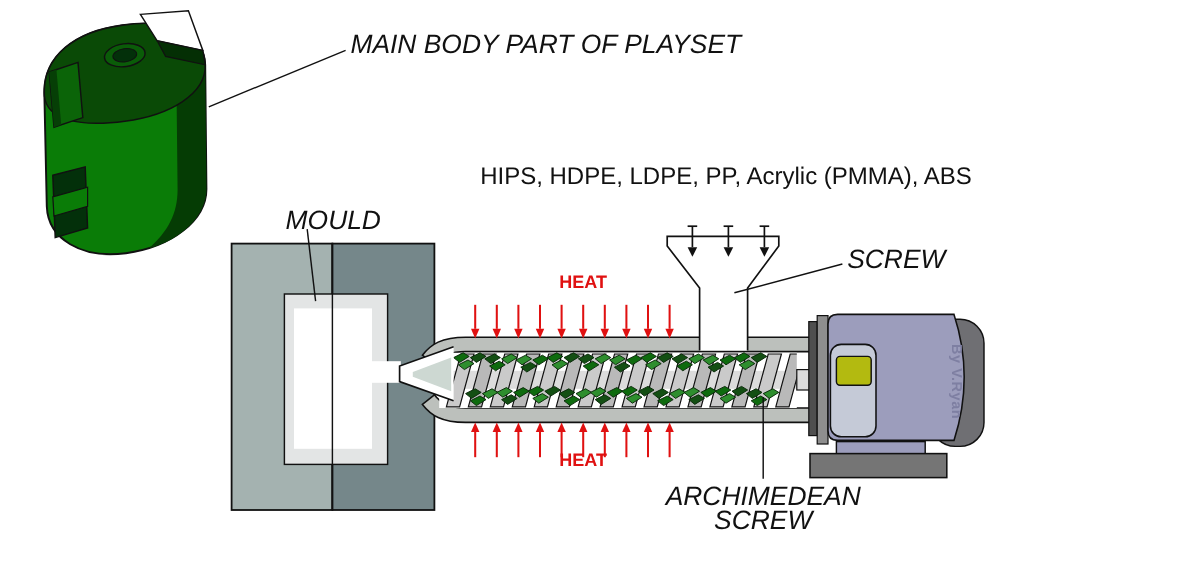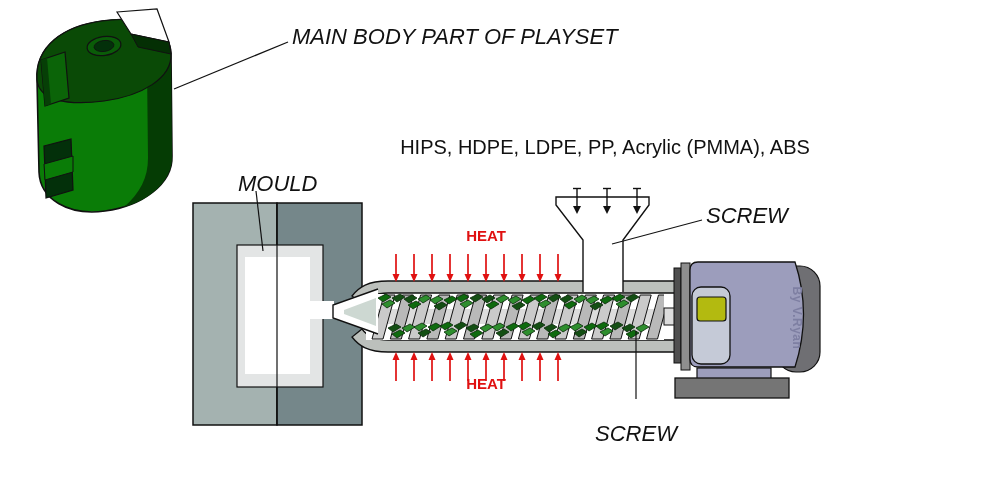--- a/index.html
+++ b/index.html
@@ -214,14 +214,15 @@
         <polygon points="554.5,360 561.5,360 558,352" fill="#e01111"></polygon>
       </g>
   </svg>
 
   <div class="lbl ital" style="left:292px;top:24px;">MAIN BODY PART OF PLAYSET</div>
   <div class="lbl mat ctr" style="left:394px;top:136px;width:422px;">HIPS, HDPE, LDPE, PP, Acrylic (PMMA), ABS</div>
   <div class="lbl ital" style="left:218px;top:171px;margin-left:20px;">MOULD</div>
   <div class="lbl ital" style="left:706px;top:203px;">SCREW</div>
   <div class="lbl heat ctr" style="left: 440px; top: 227px; width: 92px; color: rgb(224, 17, 17);">HEAT</div>
   <div class="lbl heat ctr" style="left: 440px; top: 375px; width: 92px; color: rgb(224, 17, 17);">HEAT</div>
+  <div class="lbl ital ctr" style="left:543px;top:401px;width:186px;">ARCHIMEDEAN</div>
   <div class="lbl ital ctr" style="left:543px;top:421px;width:186px;">SCREW</div>
 </div>
 
 </body></html>

